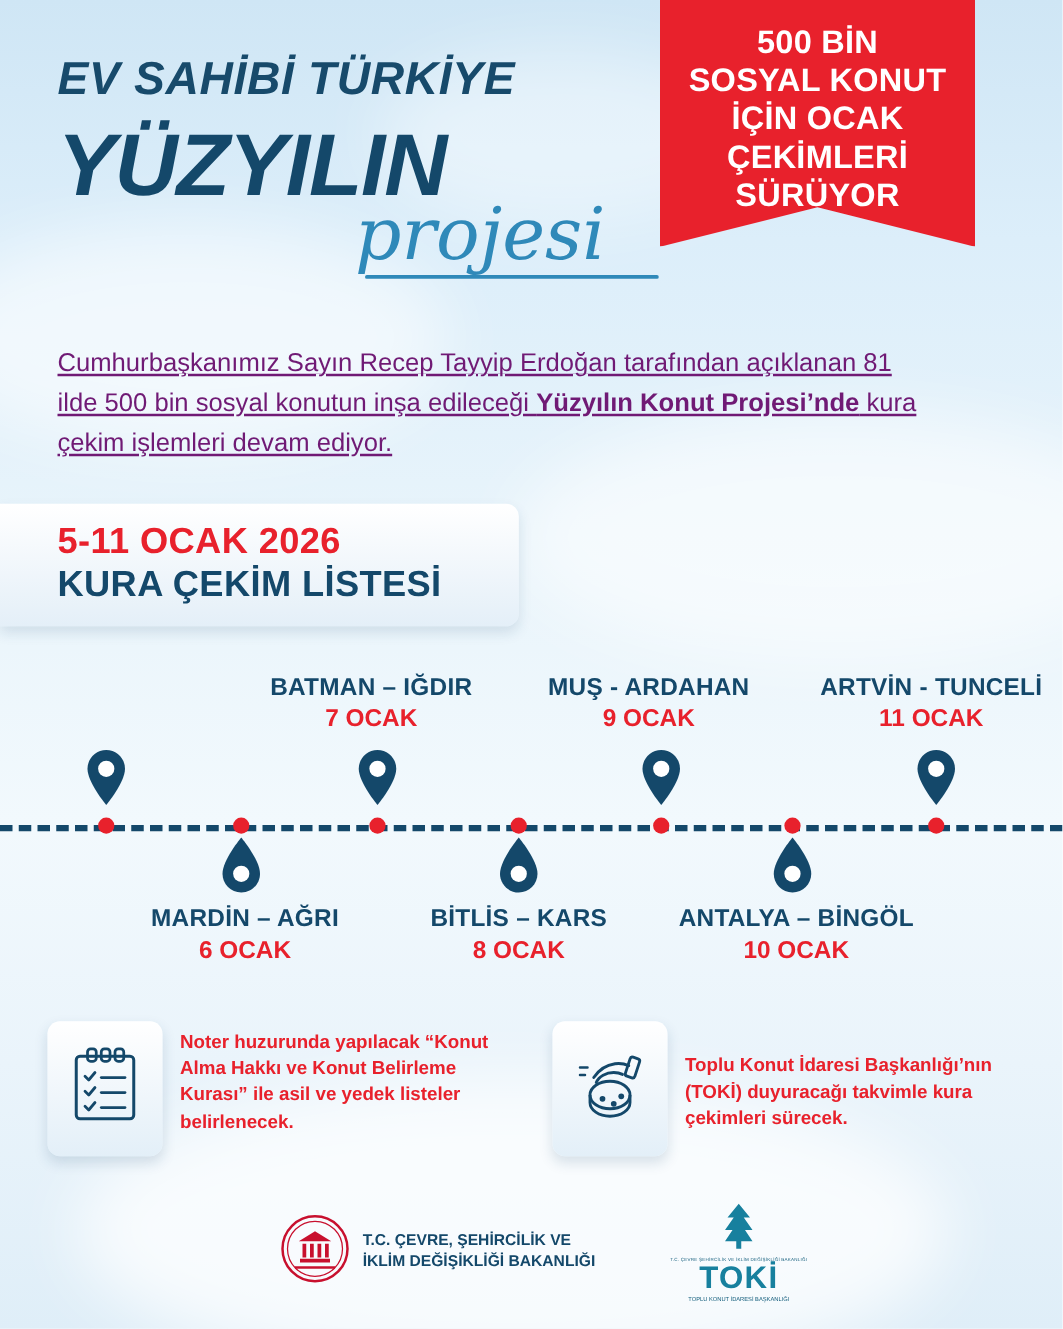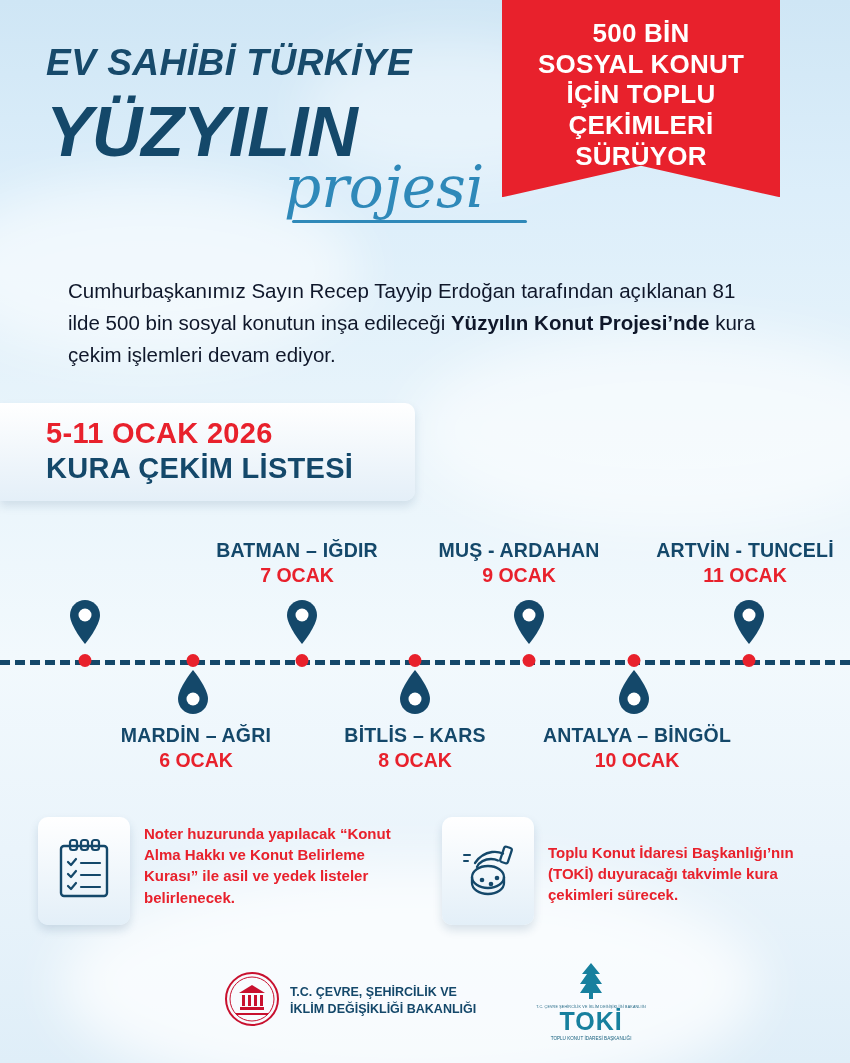--- a/index.html
+++ b/index.html
@@ -39,32 +39,32 @@
     font-family: "DejaVu Serif", serif;
     font-size: 58px; font-style: italic; color: #2f89b9; font-weight: normal;
   }
   .h-underline {
     position: absolute; left: 246px; top: 57px; width: 235px; height: 3px;
     background: #2f89b9; border-radius: 2px;
   }
 
   
   .banner {
-    position: absolute; right: 70px; top: 0; width: 278px;
+    position: absolute; right: 70px; top: 0; width: 252px;
     background: #e8212c; color: #fff; text-align: center;
     padding: 18px 10px 26px;
     clip-path: polygon(0 0, 100% 0, 100% 100%, 50% 84%, 0 100%);
     box-shadow: 0 6px 14px rgba(0,0,0,0.18);
   }
   .banner div { font-size: 26px; font-weight: bold; line-height: 1.18; letter-spacing: 0.2px; }
 
   
   .para {
-    margin: 48px 0 0 68px; width: 700px;
-    font-size: 20.5px; line-height: 1.55; color: #0f172a;
+    margin: 48px 0 0 46px; width: 700px;
+    font-size: 20.5px; line-height: 1.55; color: #701a75; text-decoration: underline;
   }
   .para b { font-weight: bold; }
 
   
   .datebox {
     margin-top: 32px; width: 415px;
     background: linear-gradient(180deg,#ffffff 0%, #e4eff8 100%);
     border-radius: 0 10px 10px 0;
     padding: 14px 0 16px 46px;
     box-shadow: 0 5px 10px rgba(20,70,110,0.13);
@@ -117,21 +117,21 @@
 <div class="cloud c1"></div>
 <div class="cloud c2"></div>
 <div class="cloud c3"></div>
 <div class="cloud c4"></div>
 
 <div class="wrap">
 
   <div class="banner">
     <div>500 BİN</div>
     <div>SOSYAL KONUT</div>
-    <div>İÇİN TOPLU</div>
+    <div>İÇİN OCAK</div>
     <div>ÇEKİMLERİ</div>
     <div>SÜRÜYOR</div>
   </div>
 
   <div class="header">
     <div class="h-line1">EV SAHİBİ TÜRKİYE</div>
     <div class="h-line2">YÜZYILIN</div>
     <div class="h-line3">
       <span class="h-projesi">projesi</span>
       <span class="h-underline"></span>

